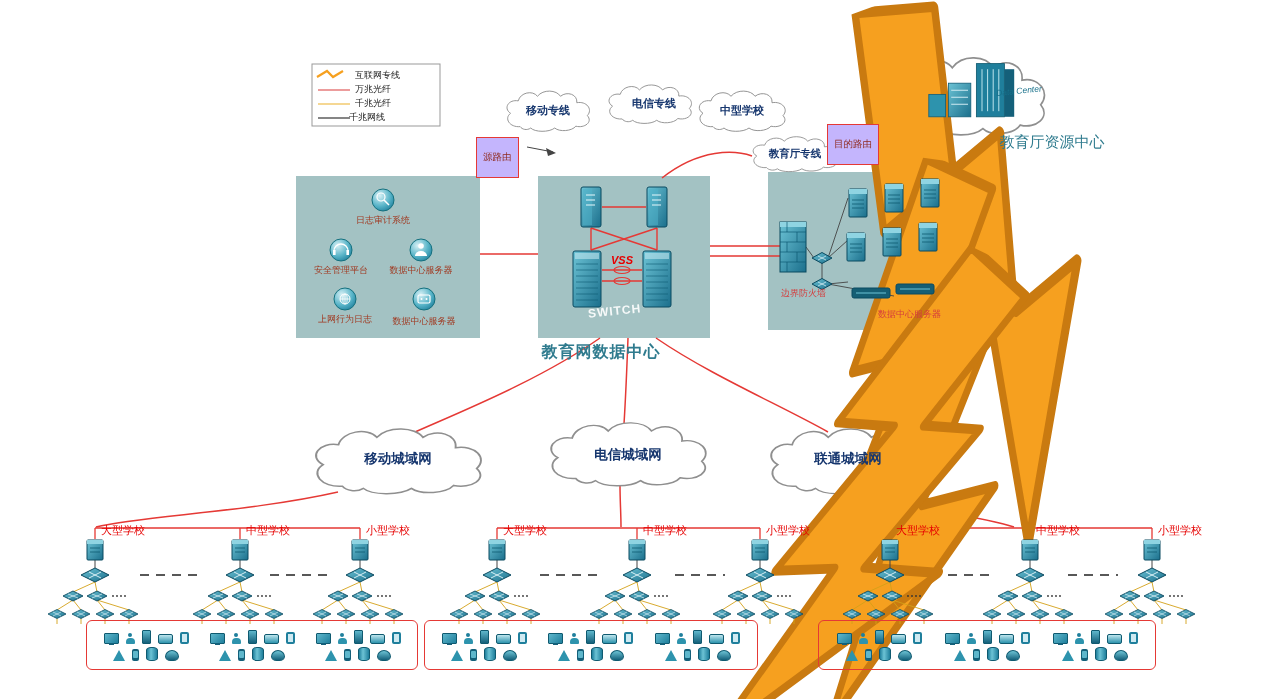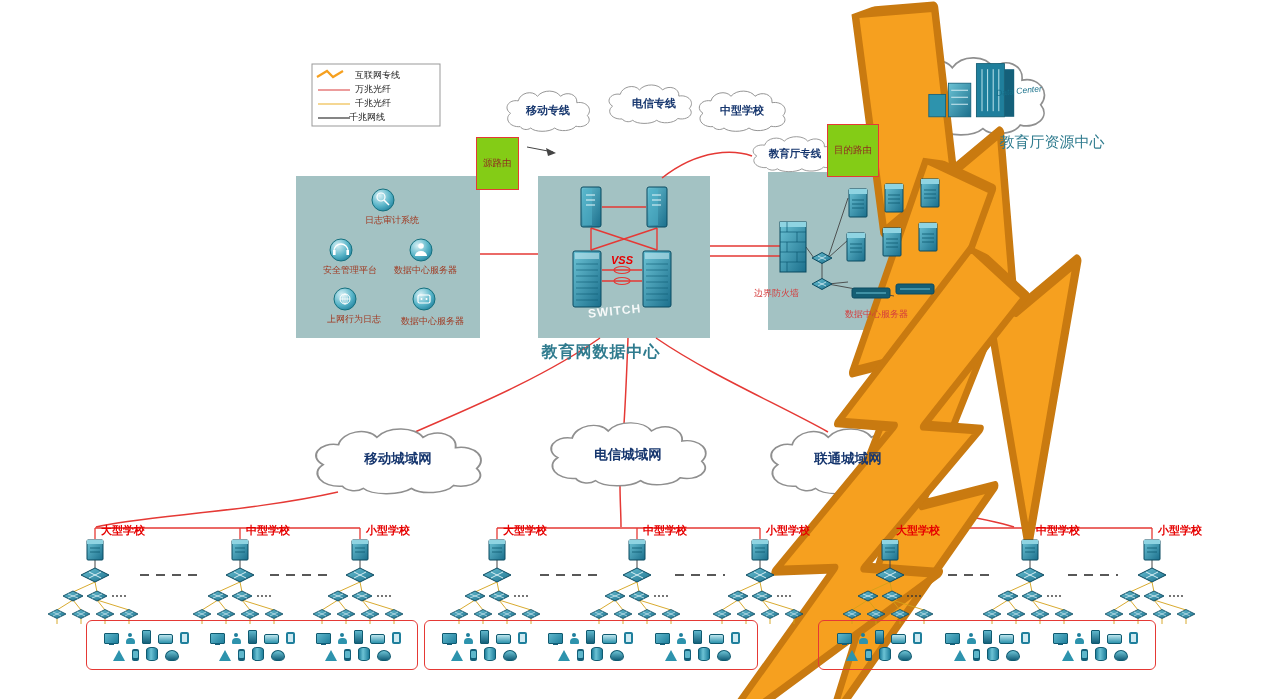--- a/index.html
+++ b/index.html
@@ -2,25 +2,25 @@
 <html><head>
 <meta charset="utf-8">
 <style>
   html,body{margin:0;padding:0}
   body{width:1262px;height:699px;position:relative;background:#fff;overflow:hidden;
        font-family:"Liberation Sans",sans-serif}
   svg.diagram{position:absolute;left:0;top:0;z-index:1}
   .lbl{position:absolute;z-index:3;line-height:1.15}
   .center{text-align:center}
   .cloudlbl{font-weight:bold;color:#16366e;text-align:center}
-  .tagbox{position:absolute;z-index:3;border:1px solid #e53935;background:#84cc16;
-          font-size:9.5px;color:#8f2b20;padding:19px 6px;white-space:nowrap}
-  .slabel{position:absolute;z-index:3;font-size:11px;font-weight:bold;color:#e60000;white-space:nowrap}
-  .plabel{position:absolute;z-index:3;font-size:9px;color:#a03a22;text-align:right}
-  .rlabel{position:absolute;z-index:3;font-size:9px;color:#d53c3c;text-align:left}
+  .tagbox{position:absolute;z-index:3;border:1px solid #e53935;background:#c4b5fd;
+          font-size:9.5px;color:#8f2b20;padding:13px 6px;white-space:nowrap}
+  .slabel{position:absolute;z-index:3;font-size:11px;font-weight:normal;color:#e60000;white-space:nowrap}
+  .plabel{position:absolute;z-index:3;font-size:9px;color:#a03a22;text-align:center}
+  .rlabel{position:absolute;z-index:3;font-size:9px;color:#d53c3c;text-align:right}
   .serifcap{font-family:"Liberation Serif",serif;color:#2f7b8e}
   .devbox{position:absolute;z-index:2;top:620px;height:50px;border:1px solid #e53935;
           border-radius:6px;display:flex;justify-content:space-around;align-items:center;
           padding:2px 6px;box-sizing:border-box;background:transparent}
   .cluster{display:flex;flex-direction:column;gap:3px}
   .crow{display:flex;gap:7px;align-items:flex-end;justify-content:center}
   .ic{display:inline-block}
   .mon{width:13px;height:9px;background:linear-gradient(135deg,#5fb7cc,#1f7f9c);border:1px solid #0f5a70;border-radius:1px;position:relative}
   .mon::after{content:"";position:absolute;left:4px;bottom:-2px;width:5px;height:2px;background:#14607a}
   .per{width:9px;height:11px;position:relative}

